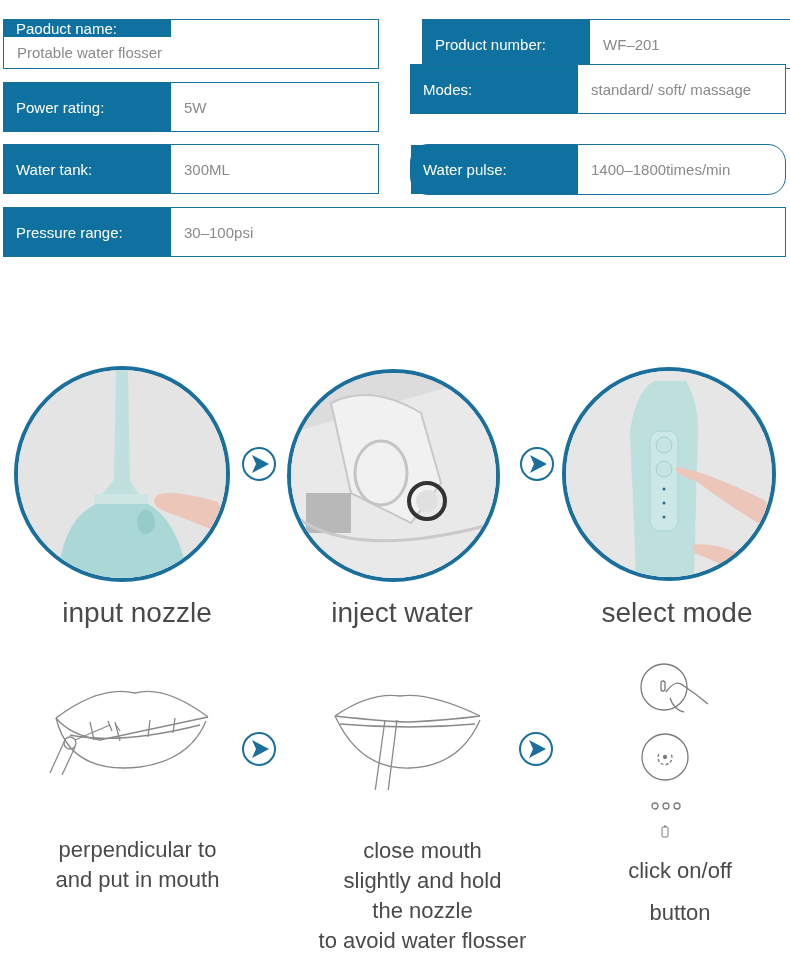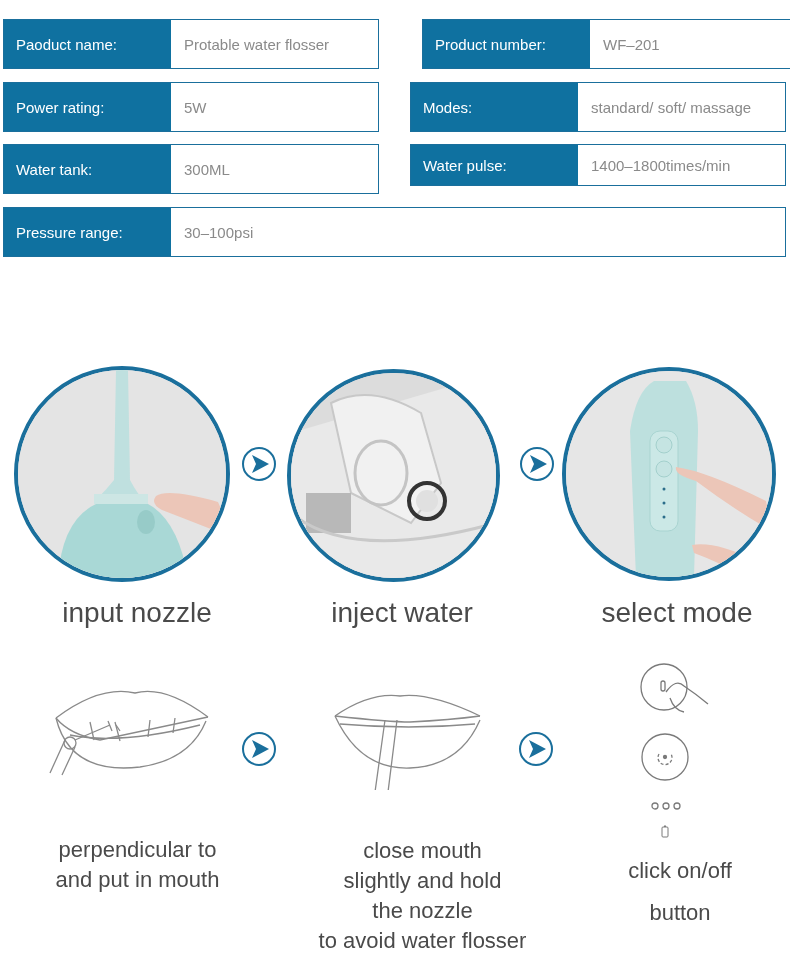--- a/index.html
+++ b/index.html
@@ -16,41 +16,41 @@
   .circle { position:absolute; border-radius:50%; border:4px solid #1a6f9c;
             box-sizing:border-box; overflow:hidden; background:#e6e6e6; }
   .arrow { position:absolute; width:36px; height:36px; }
   .step-label { position:absolute; color:#4a4a4a; font-size:28px; text-align:center; }
 
   .bottom-text { position:absolute; color:#4a4a4a; font-size:22px; text-align:center; line-height:30px; }
 </style>
 </head>
 <body>
 
-<div class="spec" style="left:3px;top:19px;width:376px;height:50px;">
+<div class="spec" style="left:3px;top:19px;width:376px;height:50px;flex-direction:column;">
   <div class="lbl" style="width:167px">Paoduct name:</div>
   <div class="val">Protable water flosser</div>
 </div>
 <div class="spec" style="left:410px;top:19px;width:376px;height:50px;margin-left:12px;">
   <div class="lbl" style="width:167px">Product number:</div>
   <div class="val">WF–201</div>
 </div>
 <div class="spec" style="left:3px;top:82px;width:376px;height:50px;">
   <div class="lbl" style="width:167px">Power rating:</div>
   <div class="val">5W</div>
 </div>
-<div class="spec" style="left:410px;top:82px;width:376px;height:50px;">
+<div class="spec" style="left:410px;top:64px;width:376px;height:50px;">
   <div class="lbl" style="width:167px">Modes:</div>
   <div class="val" style="padding-left:13px;">standard/ soft/ massage</div>
 </div>
 <div class="spec" style="left:3px;top:144px;width:376px;height:50px;">
   <div class="lbl" style="width:167px">Water tank:</div>
   <div class="val">300ML</div>
 </div>
-<div class="spec" style="left:410px;top:144px;width:376px;height:42px;">
+<div class="spec" style="left:410px;top:144px;width:376px;height:51px;border-radius:18px;">
   <div class="lbl" style="width:167px">Water pulse:</div>
   <div class="val">1400–1800times/min</div>
 </div>
 <div class="spec" style="left:3px;top:207px;width:783px;height:50px;">
   <div class="lbl" style="width:167px">Pressure range:</div>
   <div class="val">30–100psi</div>
 </div>
 
 <div class="circle" style="left:14px;top:366px;width:216px;height:216px;">
   <svg width="208" height="208" viewBox="0 0 208 208">

